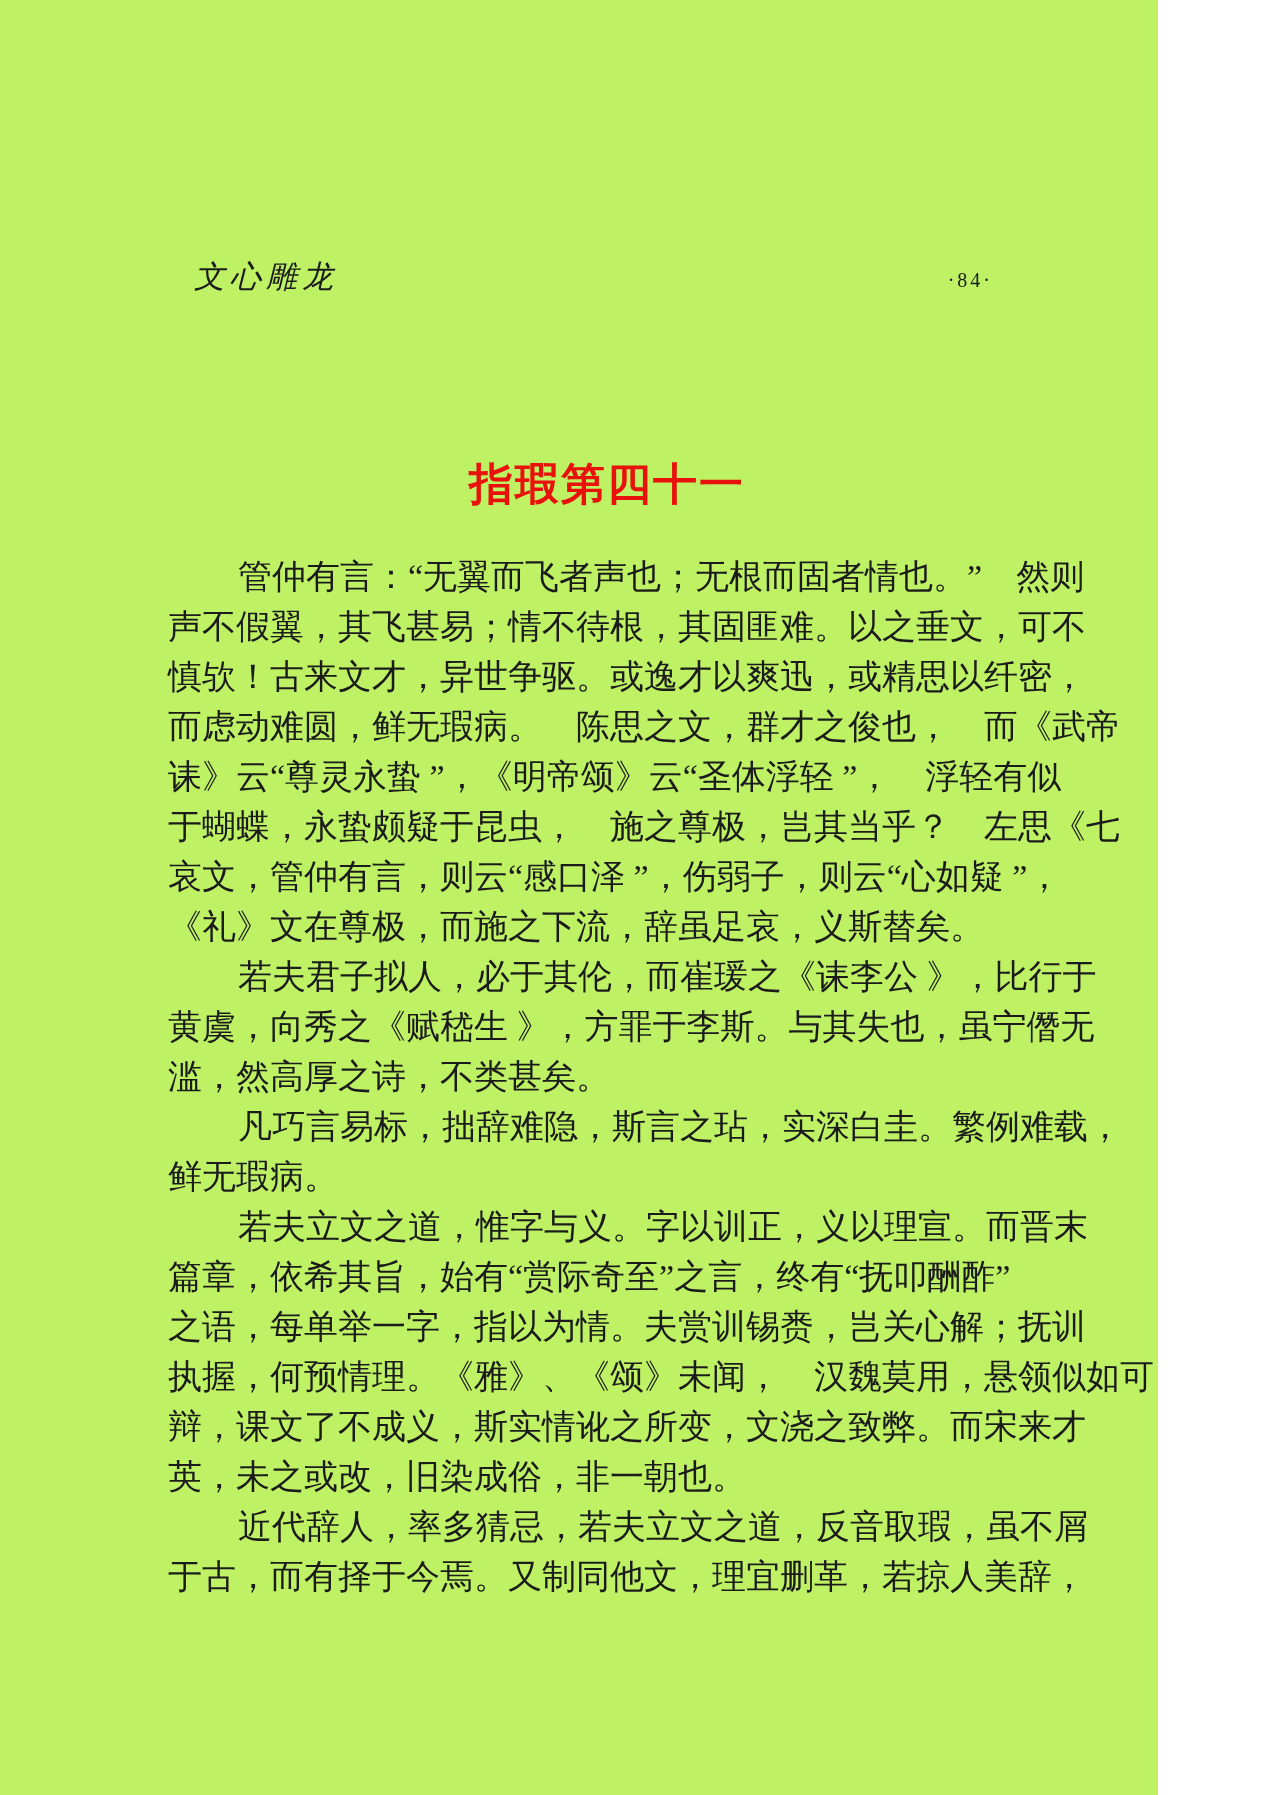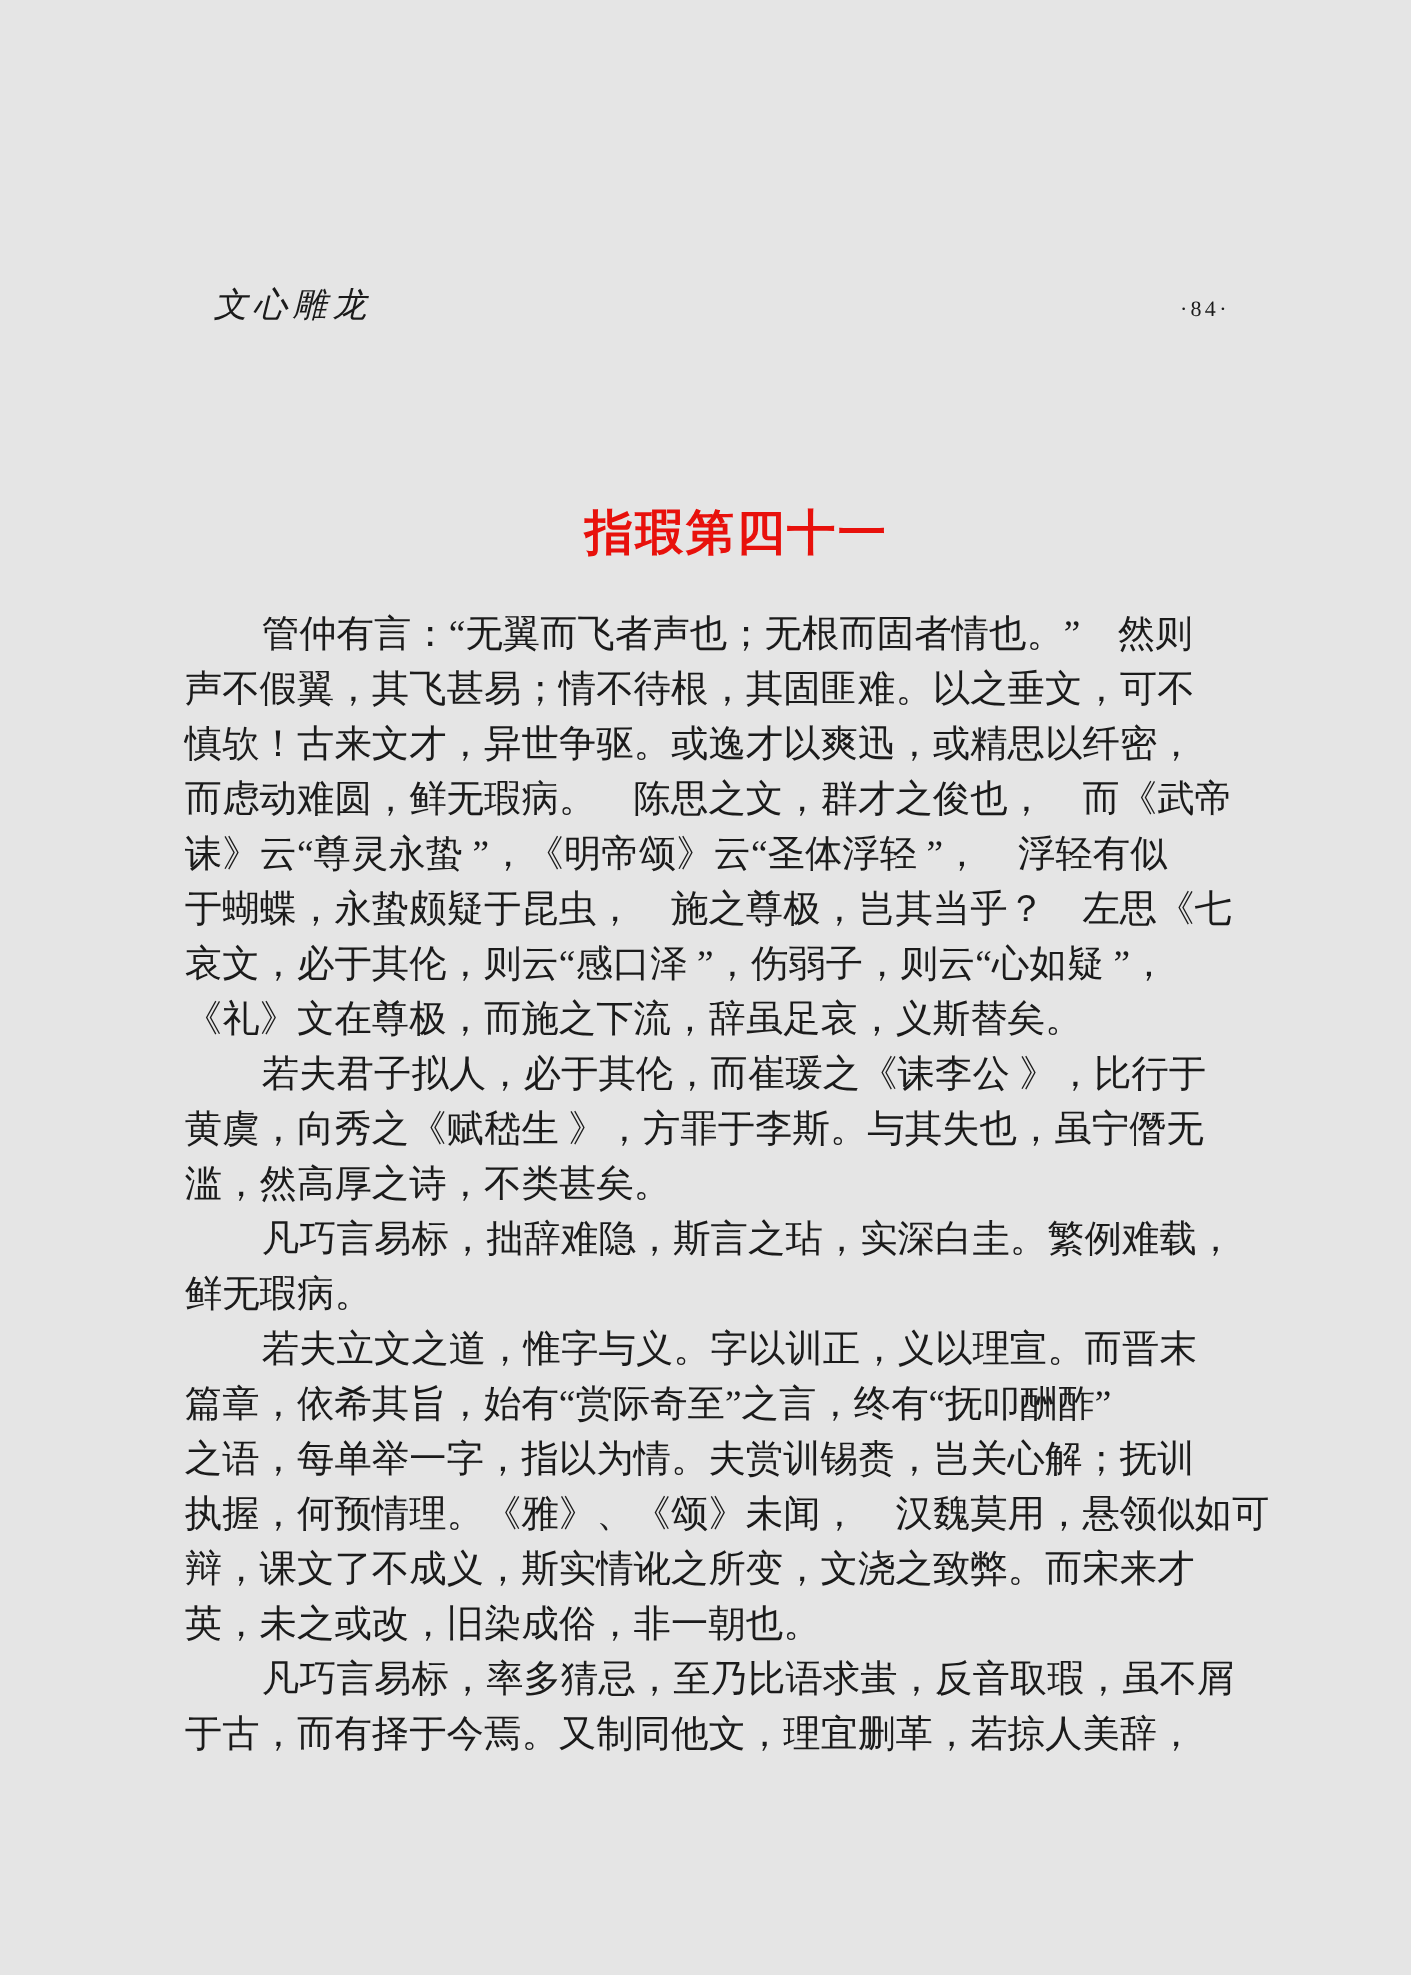--- a/index.html
+++ b/index.html
@@ -2,23 +2,23 @@
 <html><head>
 <meta charset="utf-8">
 <style>
   html, body {
     margin: 0;
     padding: 0;
     background: #ffffff;
   }
   .page {
     position: relative;
-    width: 1283px;
+    width: 1158px;
     height: 1795px;
-    background: #e5e5e5;
+    background: #bef264;
     font-family: "Liberation Serif", serif;
     color: #1b1b1b;
     overflow: hidden;
     box-sizing: border-box;
   }
   .page-header {
     position: absolute;
     top: 256px;
     left: 170px;
     right: 165px;
@@ -77,30 +77,30 @@
   <div class="chapter-title" style="color: rgb(232, 17, 12); margin-left: 28px;">指瑕第四十一</div>
 
   <div class="page-body">
 
   <div class="line indent">管仲有言：“无翼而飞者声也；无根而固者情也。”　然则</div>
       <div class="line">声不假翼，其飞甚易；情不待根，其固匪难。以之垂文，可不</div>
       <div class="line">慎欤！古来文才，异世争驱。或逸才以爽迅，或精思以纤密，</div>
       <div class="line">而虑动难圆，鲜无瑕病。　陈思之文，群才之俊也，　而《武帝</div>
       <div class="line">诔》云“尊灵永蛰 ”，《明帝颂》云“圣体浮轻 ”，　浮轻有似</div>
       <div class="line">于蝴蝶，永蛰颇疑于昆虫，　施之尊极，岂其当乎？　左思《七</div>
-      <div class="line">哀文，必于其伦，则云“感口泽 ”，伤弱子，则云“心如疑 ”，</div>
+      <div class="line">哀文，管仲有言，则云“感口泽 ”，伤弱子，则云“心如疑 ”，</div>
       <div class="line">《礼》文在尊极，而施之下流，辞虽足哀，义斯替矣。</div>
       <div class="line indent">若夫君子拟人，必于其伦，而崔瑗之《诔李公 》，比行于</div>
       <div class="line">黄虞，向秀之《赋嵇生 》，方罪于李斯。与其失也，虽宁僭无</div>
       <div class="line">滥，然高厚之诗，不类甚矣。</div>
       <div class="line indent">凡巧言易标，拙辞难隐，斯言之玷，实深白圭。繁例难载，</div>
       <div class="line">鲜无瑕病。</div>
       <div class="line indent">若夫立文之道，惟字与义。字以训正，义以理宣。而晋末</div>
       <div class="line">篇章，依希其旨，始有“赏际奇至”之言，终有“抚叩酬酢”</div>
       <div class="line">之语，每单举一字，指以为情。夫赏训锡赉，岂关心解；抚训</div>
       <div class="line">执握，何预情理。《雅》、《颂》未闻，　汉魏莫用，悬领似如可</div>
       <div class="line">辩，课文了不成义，斯实情讹之所变，文浇之致弊。而宋来才</div>
       <div class="line">英，未之或改，旧染成俗，非一朝也。</div>
-      <div class="line indent">凡巧言易标，率多猜忌，至乃比语求蚩，反音取瑕，虽不屑</div>
+      <div class="line indent">近代辞人，率多猜忌，若夫立文之道，反音取瑕，虽不屑</div>
       <div class="line">于古，而有择于今焉。又制同他文，理宜删革，若掠人美辞，</div>
     </div>
 
 </div>
 
 </body></html>

